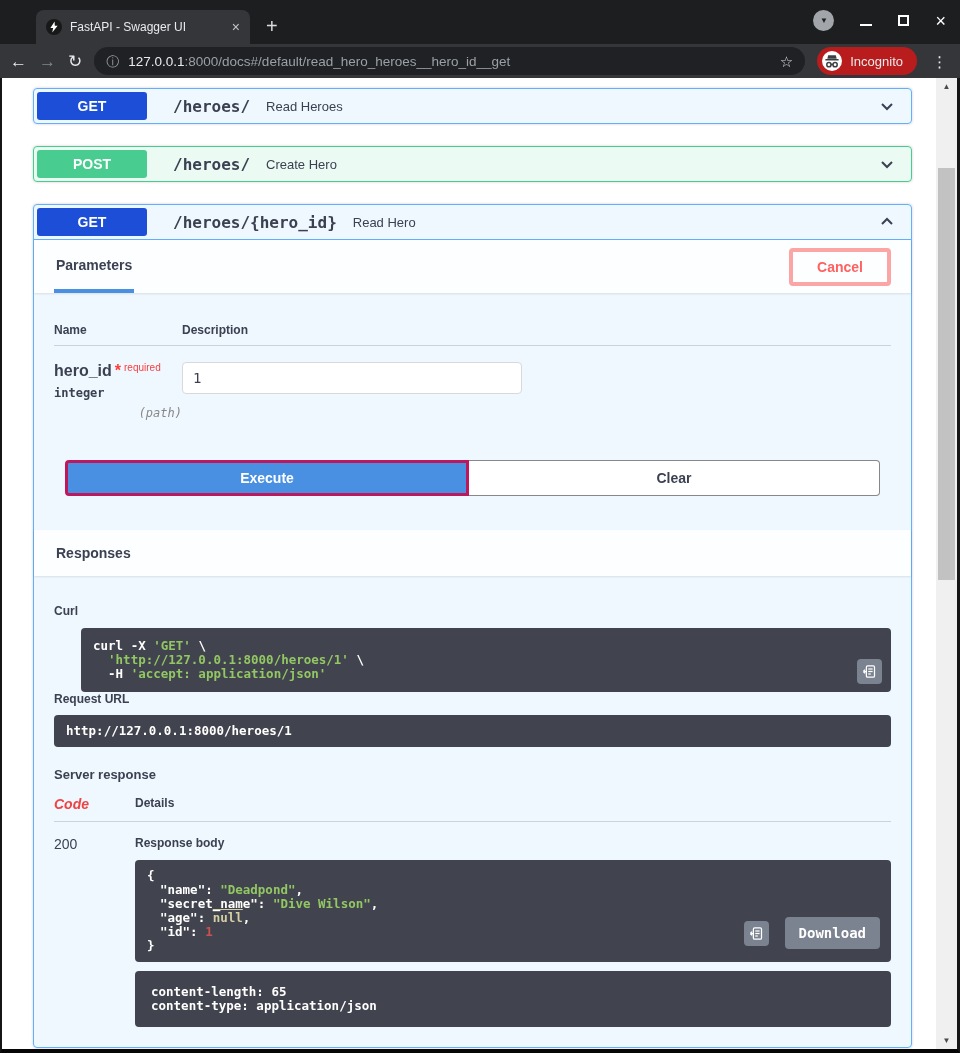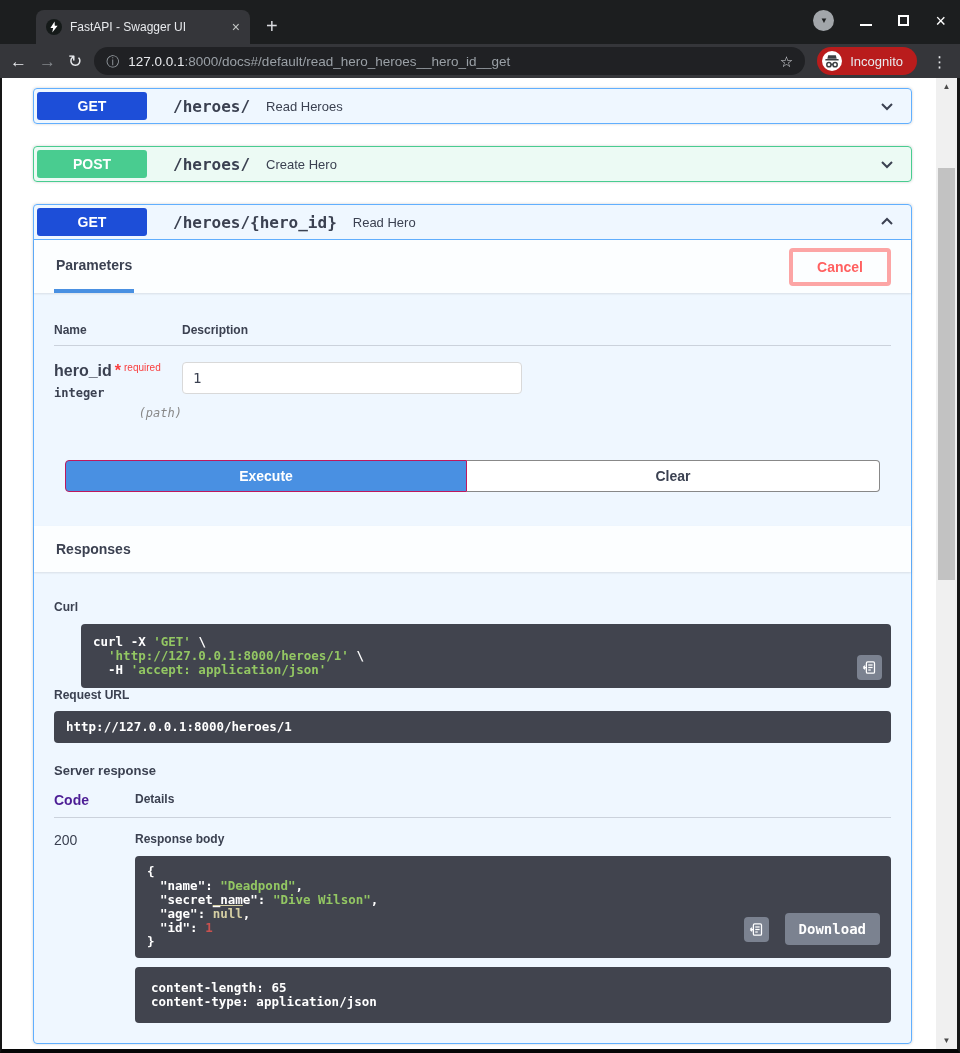--- a/index.html
+++ b/index.html
@@ -78,39 +78,39 @@
   .p-left { width:128px; }
   .p-name { font-size:16px; font-weight:700; color:#3b4151; }
   .p-star { color:#f93e3e; font-weight:700; margin-left:3px; }
   .p-req { color:#f93e3e; font-size:10px; vertical-align:top; margin-left:3px; font-weight:400; }
   .p-type { font-family:"DejaVu Sans Mono", monospace; font-weight:700; font-size:12px; color:#3b4151; margin-top:6px; }
   .p-in { font-family:"DejaVu Sans Mono", monospace; font-style:italic; font-size:12px; color:#888; margin-top:6px;text-align:right; }
   .p-input { width:340px; height:32px; border:1px solid #d9d9d9; border-radius:4px; padding:0 10px;
              font-size:14px; font-family:"DejaVu Sans Mono", monospace; color:#3b4151; background:#fff; }
 
   .exec-row { display:flex; padding:0 31px 34px; }
-  .execute-btn { flex:1; background:#4990e2; border:1px solid #be185d; color:#fff; font-weight:700; font-size:14px;
+  .execute-btn { flex:1; background:#4990e2; border:3px solid #be185d; color:#fff; font-weight:700; font-size:14px;
                  padding:7px 0; border-radius:4px 0 0 4px; font-family:inherit; }
   .clear-btn { flex:1; background:#fff; border:1px solid #888; border-left:none; color:#3b4151; font-weight:700;
                font-size:14px; border-radius:0 4px 4px 0; font-family:inherit; }
 
   .resp-wrap { padding:28px 20px 20px; }
   .lbl { font-size:12px; font-weight:700; color:#3b4151; }
   .code-block { background:#41444e; border-radius:4px; color:#fff; font-family:"DejaVu Sans Mono", monospace;
                 font-weight:700; font-size:12.5px; line-height:14px; }
   .code-line, .json-line, .json-brace { white-space:pre; }
   .str { color:#93c763; }
   .curl-block { margin-top:10px; padding:11px 44px 11px 12px; position:relative;margin-left:27px; }
   .copy-sq { position:absolute; right:9px; bottom:8px; width:25px; height:25px; border:none; border-radius:4px;
              background:#7b8290; display:flex; align-items:center; justify-content:center; padding:0; }
   .mt16 { }
   .req-url-block { margin-top:9px; padding:9px 12px; }
   .server-resp-label { margin-top:20px; font-size:13px; }
   .code-details-head { display:flex; margin-top:14px; padding-bottom:9px; border-bottom:1px solid rgba(59,65,81,.2); }
-  .cd-code { width:81px; font-size:14px; font-weight:700; color:#4c1d95; }
+  .cd-code { width:81px; font-size:14px; font-weight:700; color:#ef4444;font-style:italic; }
   .cd-details { font-size:12px; font-weight:700; color:#3b4151;text-align:center; }
   .resp-row { display:flex; margin-top:14px; }
   .status-code { width:81px; font-size:14px; color:#3b4151; }
   .resp-detail { flex:1; }
   .body-block { margin-top:10px; padding:9px 12px; position:relative; }
   .json-line { padding-left:13px; }
   .v-str { color:#93c763; }
   .v-null { color:#d5cfa3; text-decoration:overline; }
   .v-num { color:#c9514f; }
   .body-actions { position:absolute; right:11px; bottom:13px; display:flex; gap:16px; align-items:center; }

